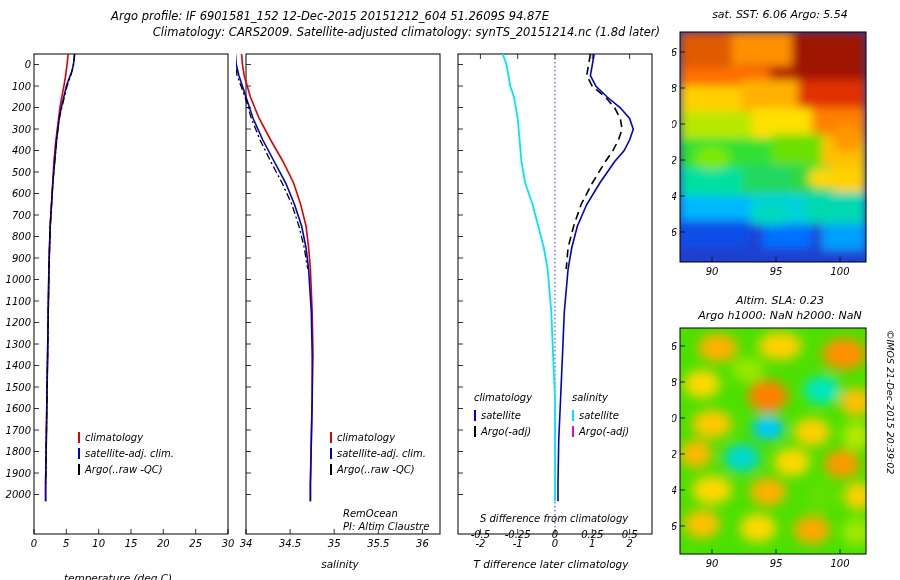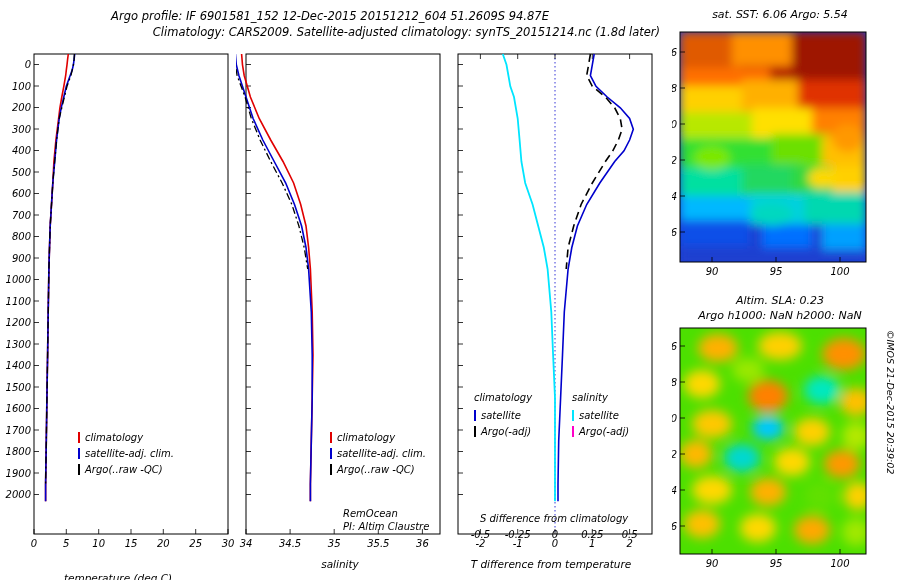--- a/index.html
+++ b/index.html
@@ -285,21 +285,21 @@
       <g class="tk-x" fill="#000">
         <text x="36.4" y="10">-0.5</text>
           <text x="73.7" y="10">-0.25</text>
           <text x="111" y="10">0</text>
         <text x="148.3" y="10">0.25</text>
           <text x="185.6" y="10">0.5</text>
       </g>
     </svg>
   </div>
   <div class="abs smalltxt" style="left:467px;top:513px;">S difference from climatology</div>
-  <div class="abs axlbl" style="left:444px;top:558px;width:214px;">T difference from temperature</div>
+  <div class="abs axlbl" style="left:444px;top:558px;width:214px;">T difference later climatology</div>
 
   <div class="abs ttl" style="left:660px;top:8px;width:240px;font-size:11px;">sat. SST: 6.06 Argo: 5.54</div>
   <div class="abs" style="left:672px;top:28px;width:228px;height:260px;">
     <svg width="228" height="260" viewBox="0 0 228 260">
       <defs>
         <clipPath id="clipTop">
             <rect x="8" y="4" width="186" height="230"></rect>
           </clipPath>
         <filter id="blurTop" x="-20%" y="-20%" width="140%" height="140%">
           <feGaussianBlur stdDeviation="5"></feGaussianBlur>

